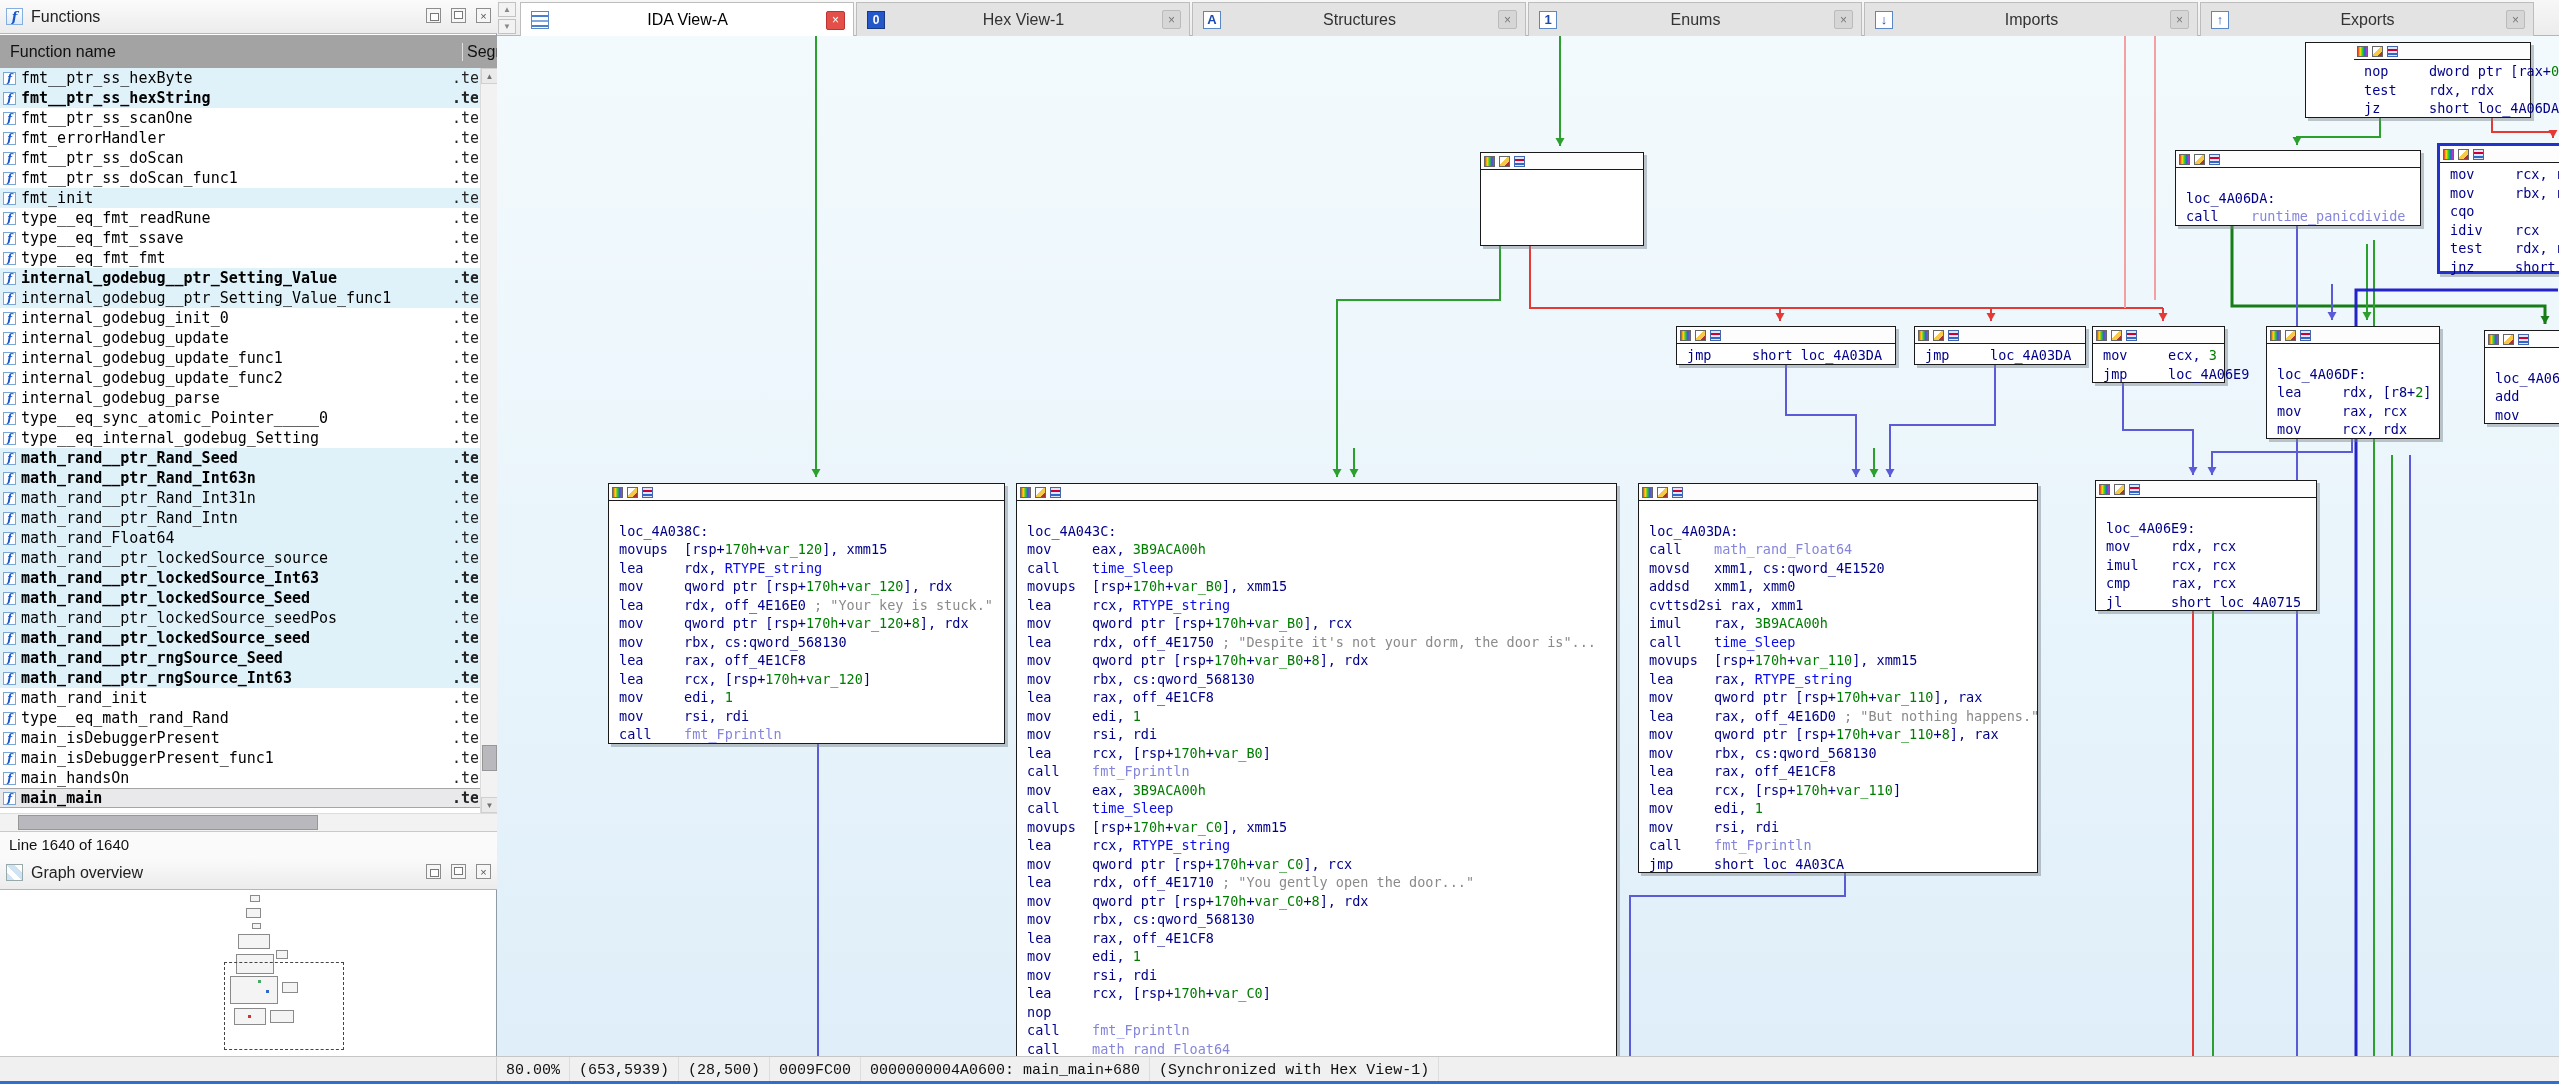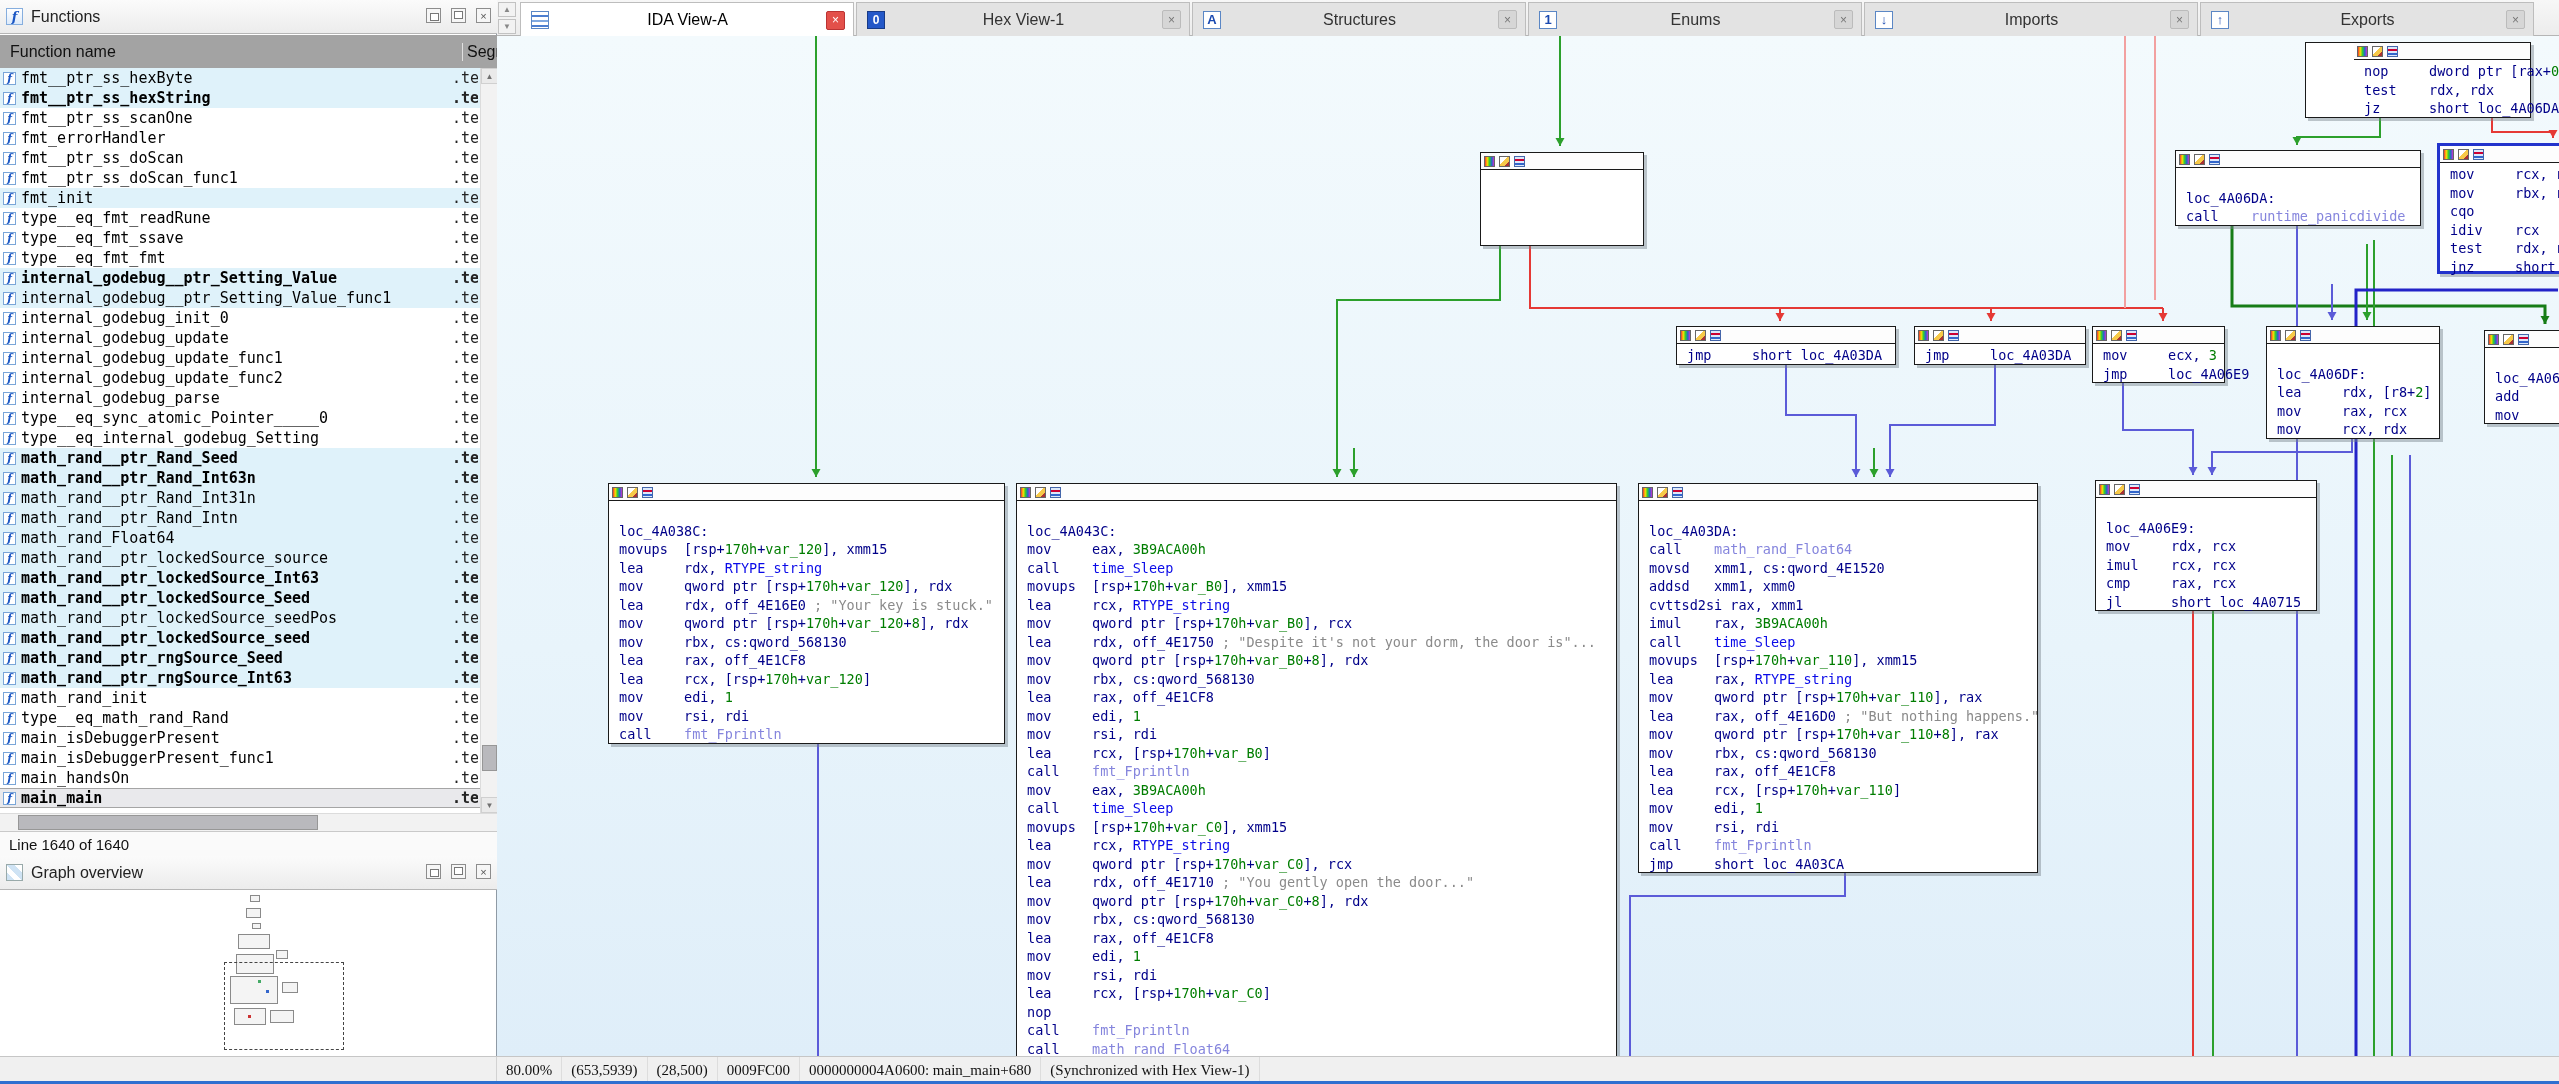--- a/index.html
+++ b/index.html
@@ -83,21 +83,21 @@
   .gb-ic{width:11px;height:11px;box-sizing:border-box;border:1px solid #666;}
   .gb-ic.pal{background:linear-gradient(90deg,#e33 0%,#fd0 25%,#3c3 50%,#26c 75%,#c3c 100%);}
   .gb-ic.pen{background:linear-gradient(135deg,#fff 40%,#f7c948 40%,#f7c948 75%,#a33 75%);}
   .gb-ic.adr{background:#dce8fa;border-color:#4466aa;background-image:linear-gradient(#dce8fa 2px,#c03 2px,#c03 4px,#dce8fa 4px,#dce8fa 6px,#36c 6px,#36c 8px,#dce8fa 8px);}
   .gb-code{padding:2px 0 0 10px;font-family:"DejaVu Sans Mono",monospace;font-size:13.5px;line-height:18.5px;
            white-space:pre;color:#000089;}
   .cl-n{color:#000089;} .cl-g{color:#007d00;} .cl-b{color:#0a0ae8;} .cl-c{color:#8585dd;} .cl-y{color:#8a8a8a;}
   
   #statusbar{position:absolute;left:0;top:1056px;width:2559px;height:28px;background:#f0f0f0;
          border-top:1px solid #c6c6c6;box-sizing:border-box;display:flex;align-items:center;
-         font-family:Liberation Serif, serif;font-size:15px;color:#111;}
+         font-family:Liberation Mono, monospace;font-size:15px;color:#111;}
   #statusbar .seg0{width:497px;height:100%;border-right:1px solid #d2d2d2;box-sizing:border-box;}
   #statusbar .scell{padding:0 9px;height:100%;display:flex;align-items:center;border-right:1px solid #dddddd;white-space:pre;}
   #bottom-line{position:absolute;left:0;top:1081px;width:2559px;height:3px;background:#2f6fd0;}
 </style>
 </head>
 <body>
 
 <div id="canvas">
 
   <div id="left-col">

